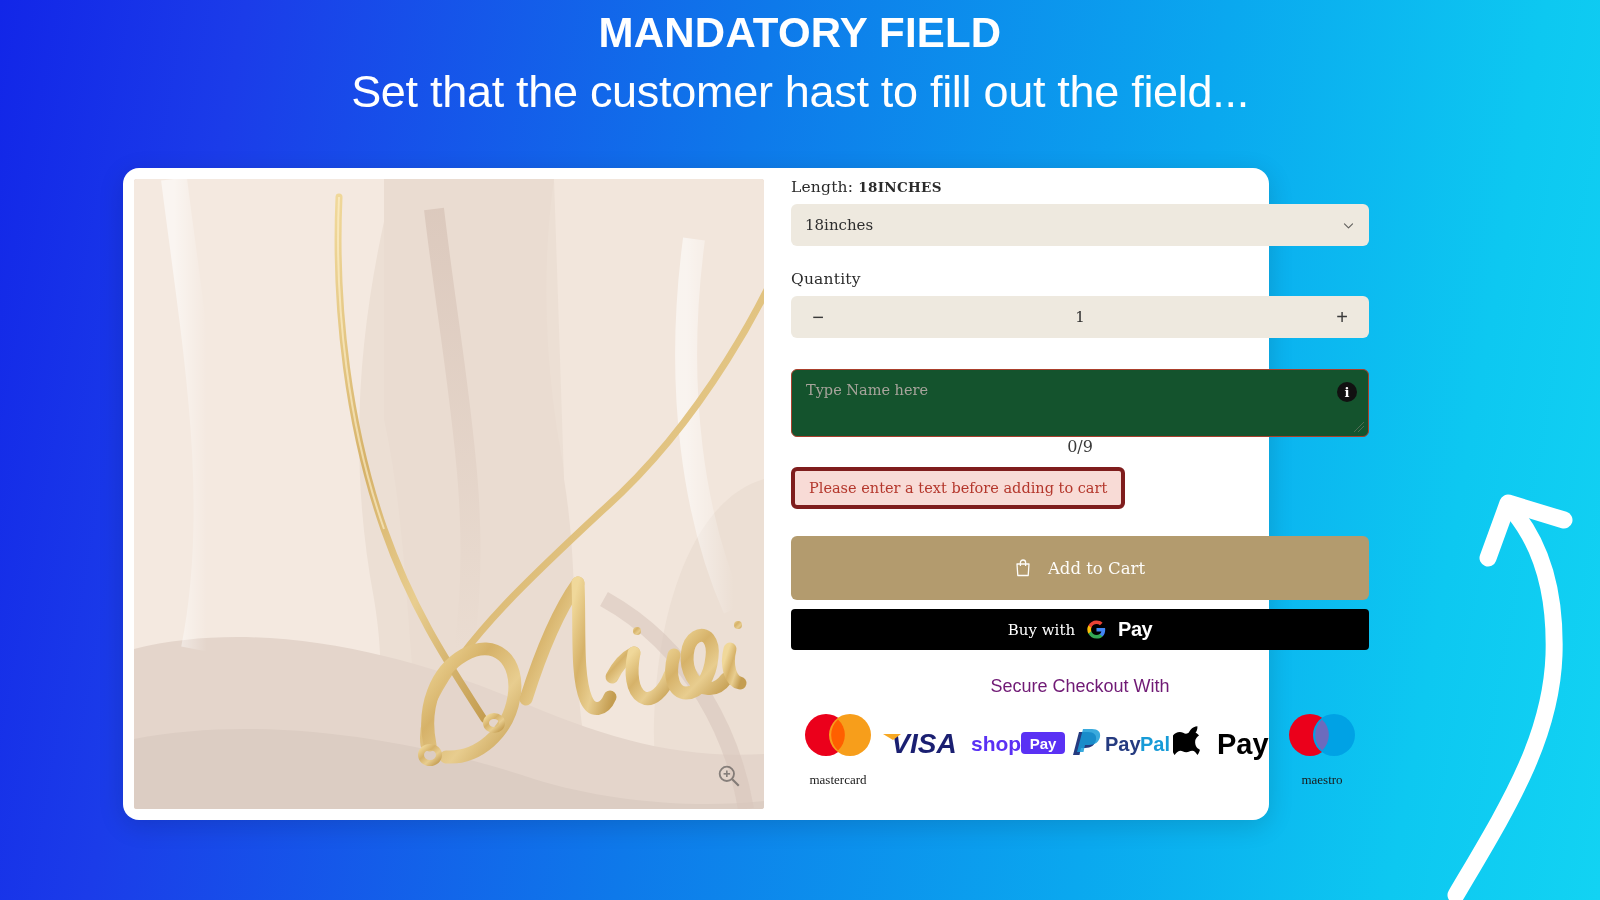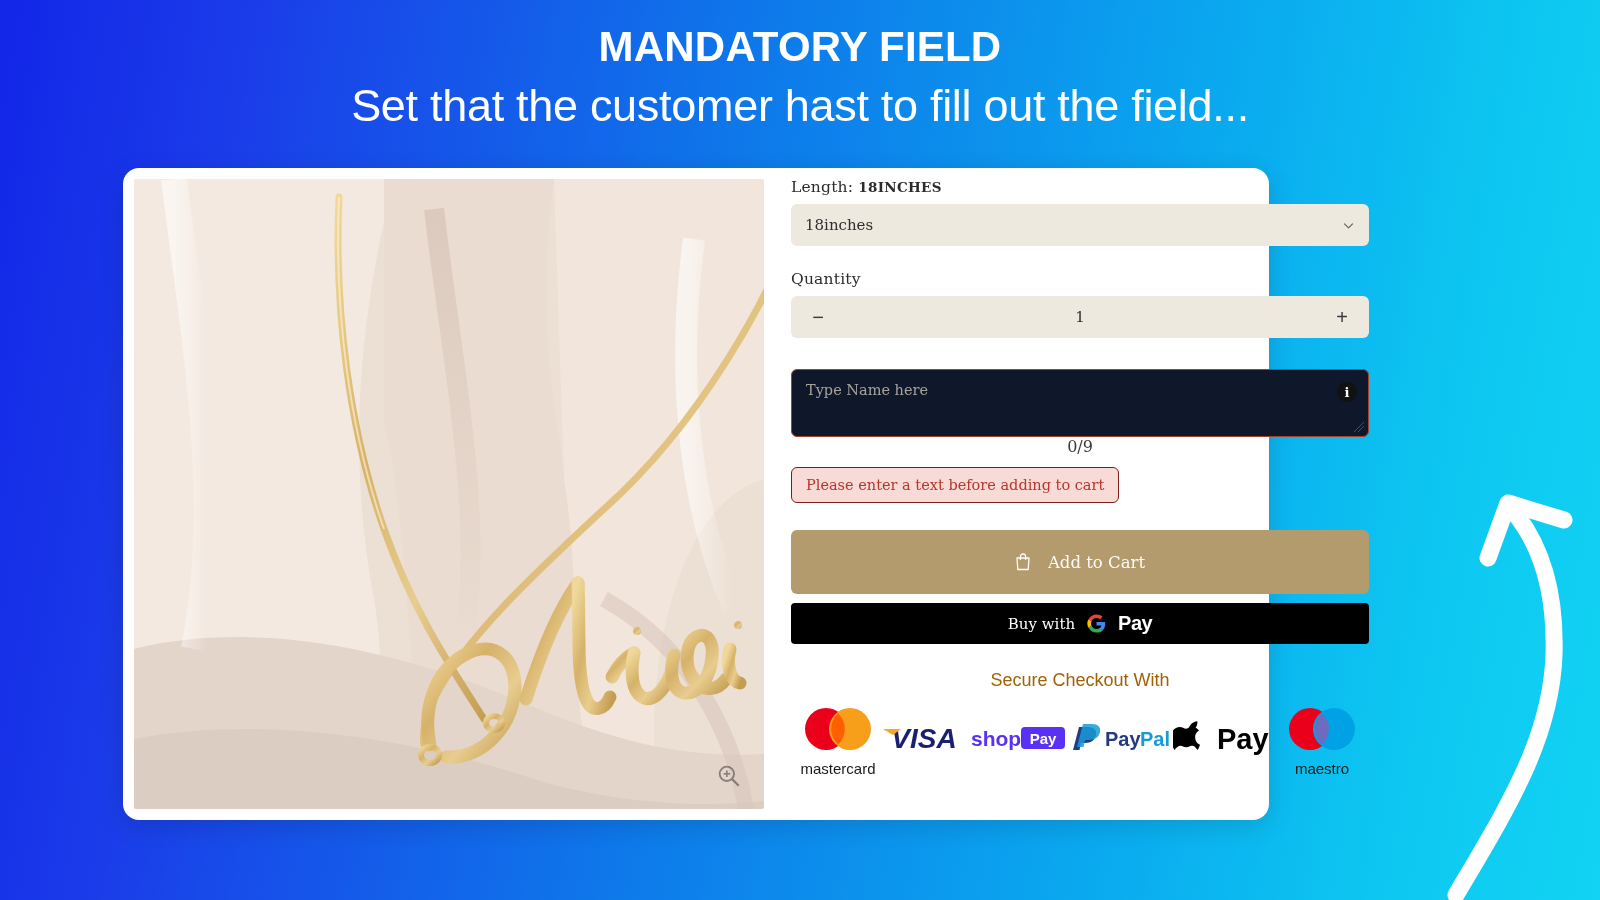--- a/index.html
+++ b/index.html
@@ -7,21 +7,21 @@
     width: 1600px; height: 900px;
     overflow: hidden;
     font-family: "Liberation Sans", sans-serif;
   }
   body {
     background: linear-gradient(100deg, #1226e8 0%, #1b3ce9 14%, #0e79ea 44%, #0aa8ef 70%, #0dc8f1 88%, #12d3f3 100%);
     position: relative;
   }
 
   
-  .hero { padding-top: 22px; text-align: center; position: relative; z-index: 3; }
+  .hero { padding-top: 8px; text-align: center; position: relative; z-index: 3; }
   .hero h1 {
     color: #ffffff;
     font-size: 42px;
     font-weight: 700;
     letter-spacing: 0.2px;
     line-height: 1.18;
   }
   .hero h2 {
     color: #ffffff;
     font-size: 45px;
@@ -107,21 +107,21 @@
   .qty-val {
     font-family: "DejaVu Serif", serif;
     font-size: 15px; color: #2e2e2e;
   }
 
   .gap-a { height: 24px; }
   .gap-b { height: 22px; }
 
   .ta-wrap { position: relative; margin-top: 9px; }
   .textarea {
-    background: #0f172a;
+    background: #14532d;
     border: 1px solid #a9402c;
     border-radius: 6px;
     height: 68px;
     padding: 12px 40px 0 14px;
     font-family: "DejaVu Serif", serif;
     font-size: 14.5px;
     color: #a8a49c;
     position: relative;
   }
   .ta-corner {
@@ -143,21 +143,21 @@
     text-align: center;
     font-family: "DejaVu Serif", serif;
     font-size: 16px;
     color: #3a3a3a;
   }
 
   .error-pill {
     display: inline-block;
     margin-top: 11px;
     background: #f8dbd6;
-    border: 1px solid #7f1d1d;
+    border: 4px solid #7f1d1d;
     border-radius: 6px;
     padding: 9px 14px;
     font-family: "DejaVu Serif", serif;
     font-size: 14.5px;
     color: #b4372c;
   }
 
   .btn-cart {
     margin-top: 27px;
     height: 64px;
@@ -184,35 +184,35 @@
     font-family: "Liberation Sans", sans-serif;
     font-weight: 700; font-size: 20px; letter-spacing: -.5px;
   }
   .g-mark { width: 19px; height: 19px; flex: none; }
 
   .secure-title {
     text-align: center;
     margin-top: 26px;
     font-family: "Liberation Sans", sans-serif;
     font-size: 18px;
-    color: #a16207;
+    color: #701a75;
   }
   .pay-row {
     margin-top: 13px;
     display: flex;
     align-items: center;
     justify-content: space-between;
     padding: 0 6px;
   }
   .pay-item { display: flex; flex-direction: column; align-items: center; }
   .pay-cap {
-    font-family: Liberation Sans, sans-serif;
-    font-size: 15px;
+    font-family: Liberation Serif, serif;
+    font-size: 13px;
     color: #1a1a1a;
-    margin-top: 6px;
+    margin-top: 12px;
   }
 
   
   .arrow { position: absolute; right: -6px; top: 440px; z-index: 2; }
 </style>
 </head>
 <body>
 
 <div class="hero">
   <h1>MANDATORY FIELD</h1>

